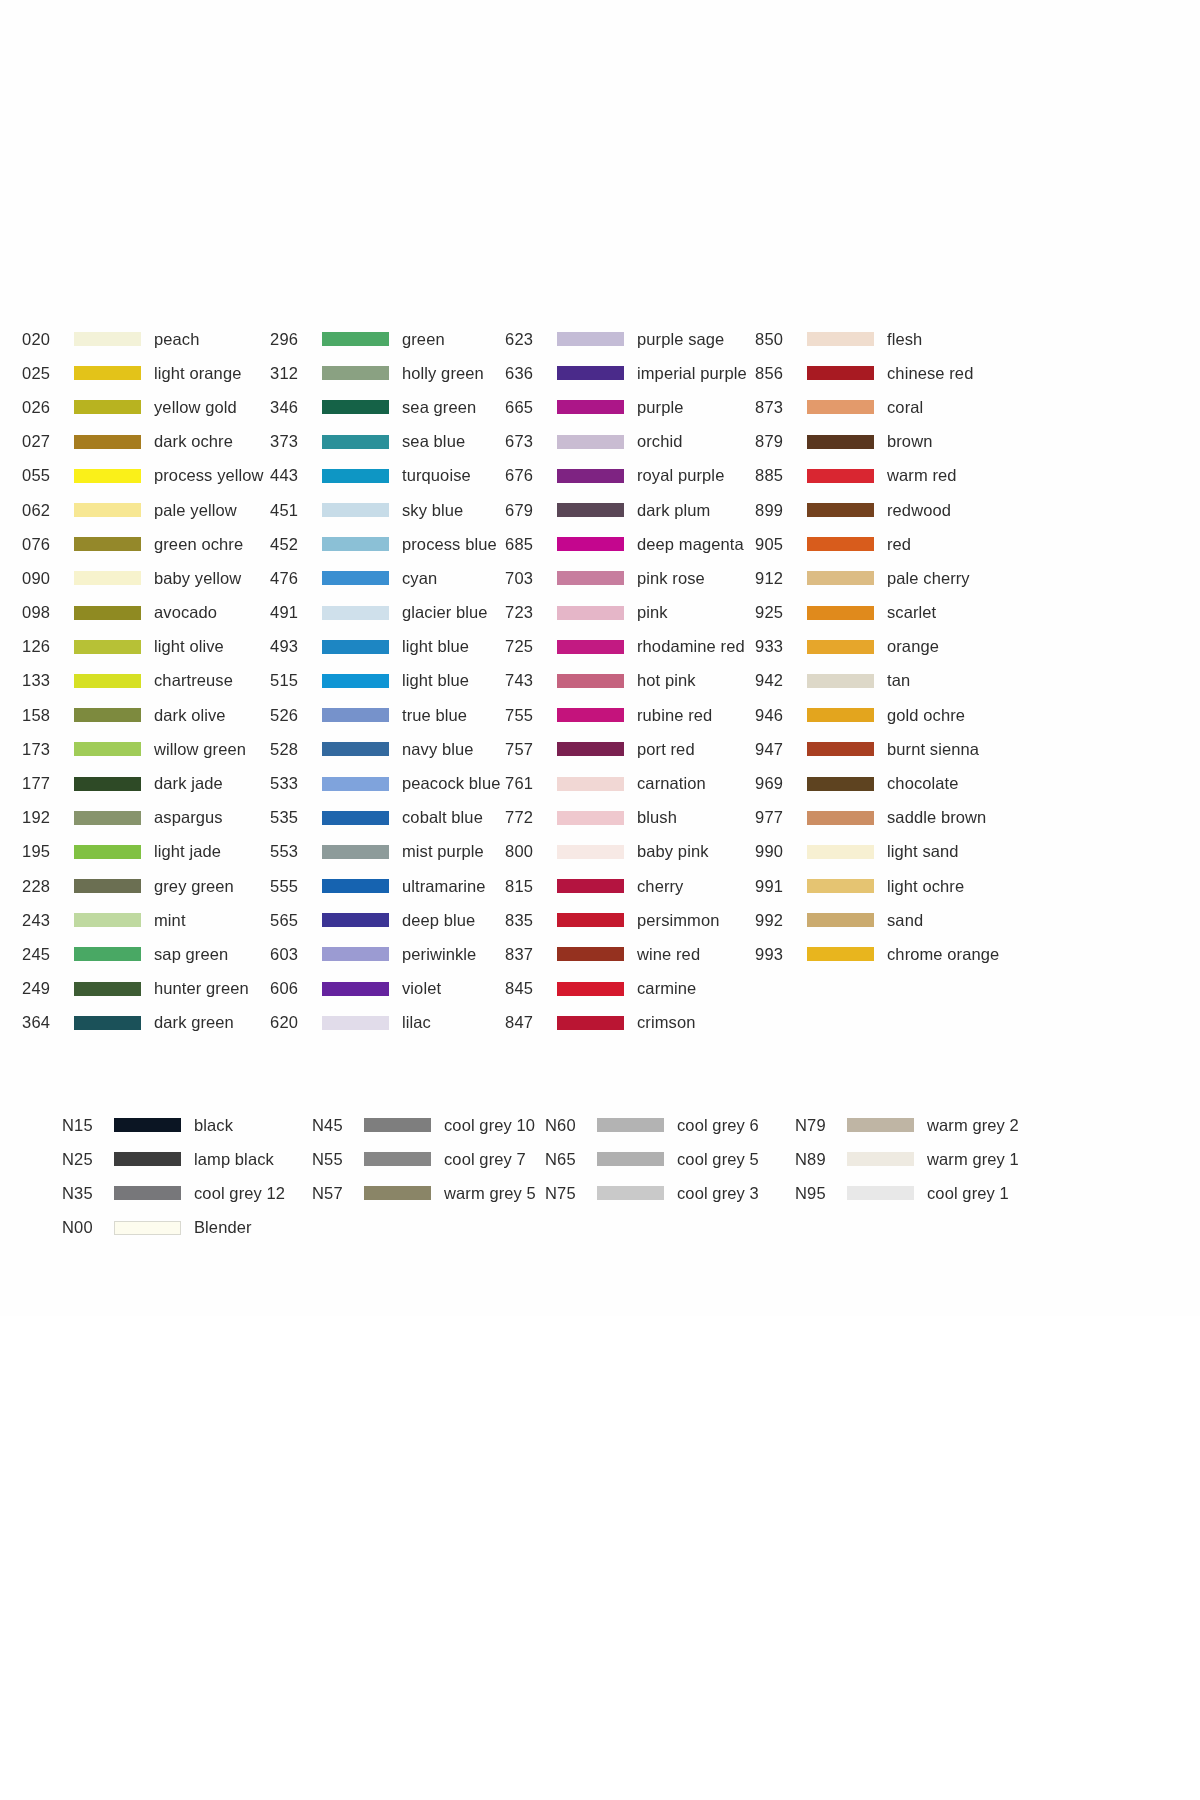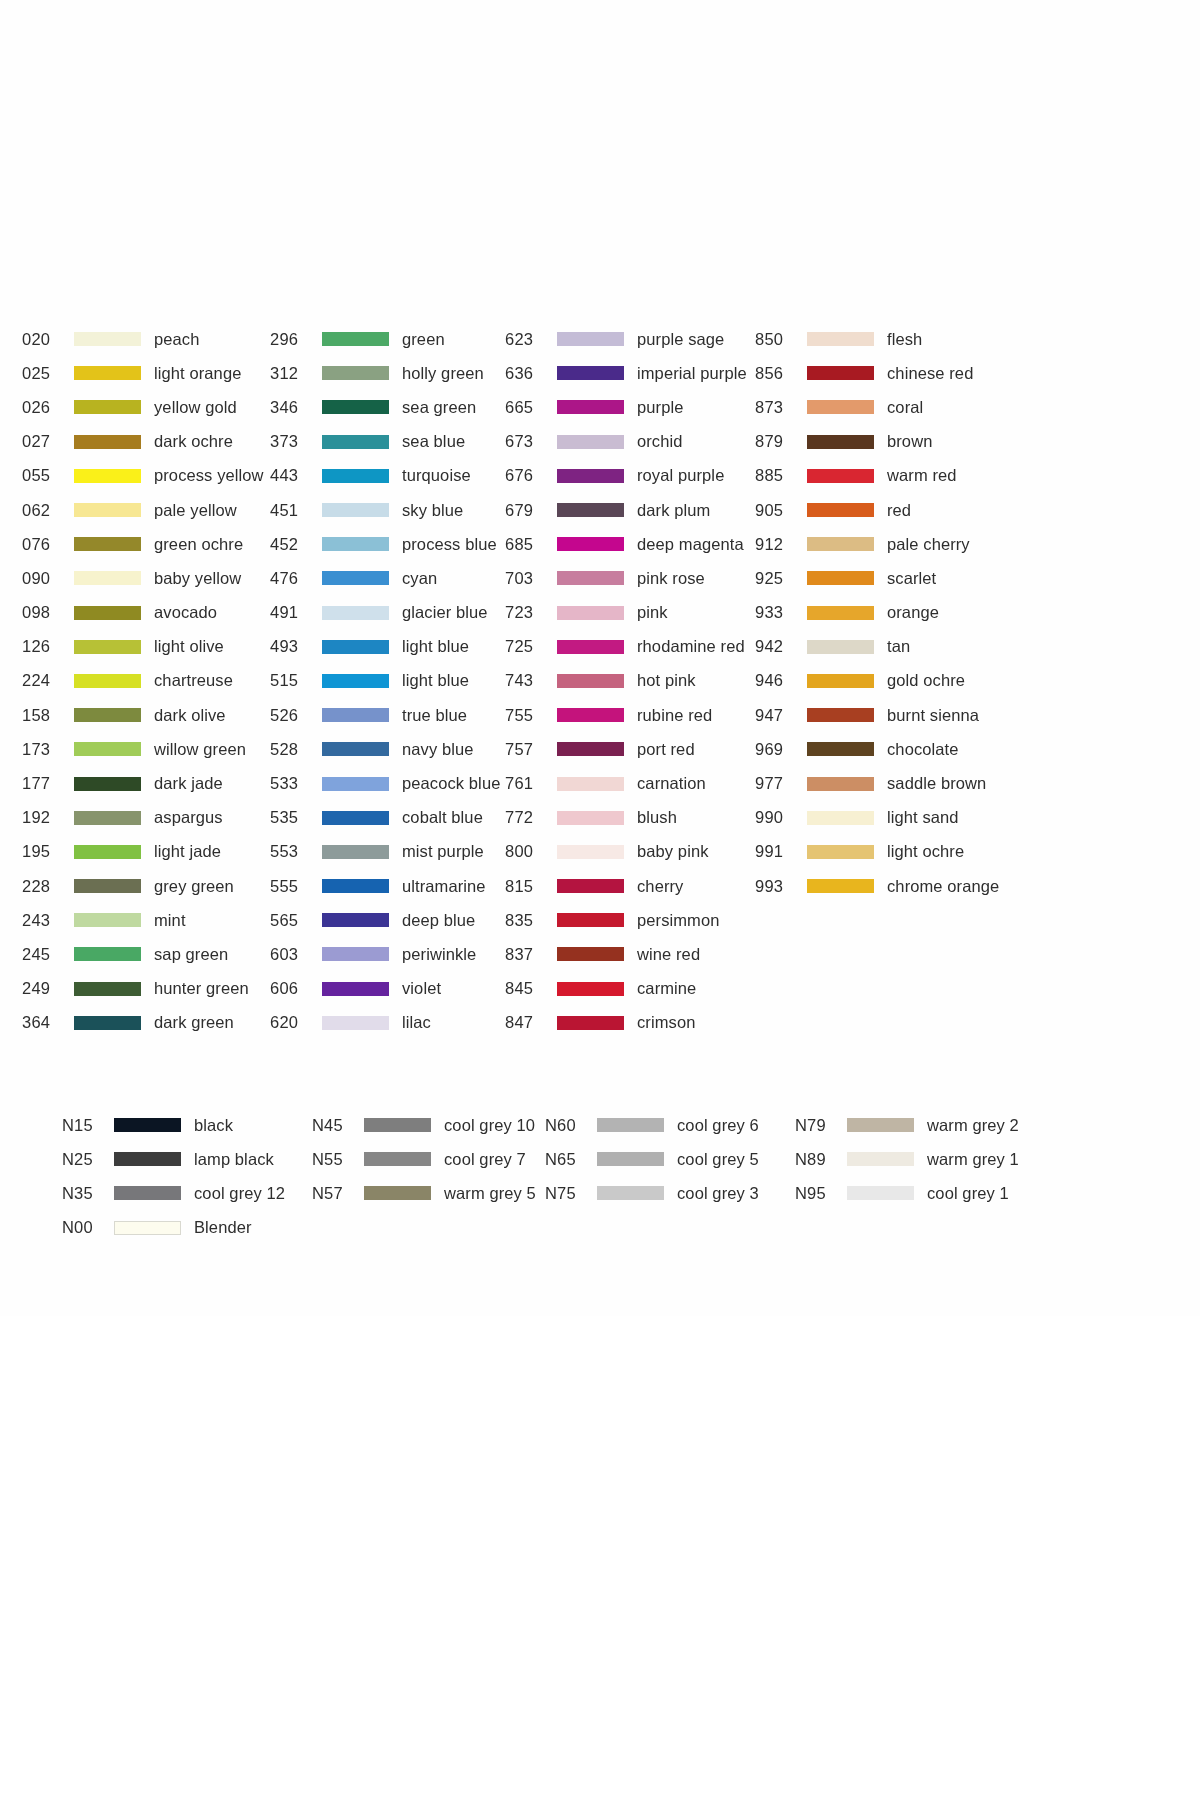--- a/index.html
+++ b/index.html
@@ -150,21 +150,21 @@
           <span class="code">098</span>
           <span class="chip" style="background: rgb(143, 138, 34);"></span>
           <span class="cname">avocado</span>
         </div>
         <div class="swatch-row">
           <span class="code">126</span>
           <span class="chip" style="background: rgb(183, 193, 54);"></span>
           <span class="cname">light olive</span>
         </div>
         <div class="swatch-row">
-          <span class="code">224</span>
+          <span class="code">133</span>
           <span class="chip" style="background: rgb(214, 224, 36);"></span>
           <span class="cname">chartreuse</span>
         </div>
         <div class="swatch-row">
           <span class="code">158</span>
           <span class="chip" style="background: rgb(125, 138, 62);"></span>
           <span class="cname">dark olive</span>
         </div>
         <div class="swatch-row">
           <span class="code">173</span>
@@ -446,20 +446,25 @@
           <span class="code">879</span>
           <span class="chip" style="background: rgb(89, 54, 31);"></span>
           <span class="cname">brown</span>
         </div>
         <div class="swatch-row">
           <span class="code">885</span>
           <span class="chip" style="background: rgb(217, 38, 49);"></span>
           <span class="cname">warm red</span>
         </div>
         <div class="swatch-row">
+          <span class="code">899</span>
+          <span class="chip" style="background: rgb(116, 66, 31);"></span>
+          <span class="cname">redwood</span>
+        </div>
+        <div class="swatch-row">
           <span class="code">905</span>
           <span class="chip" style="background: rgb(216, 92, 28);"></span>
           <span class="cname">red</span>
         </div>
         <div class="swatch-row">
           <span class="code">912</span>
           <span class="chip" style="background: rgb(220, 188, 132);"></span>
           <span class="cname">pale cherry</span>
         </div>
         <div class="swatch-row">
@@ -501,20 +506,25 @@
           <span class="code">990</span>
           <span class="chip" style="background: rgb(247, 240, 210);"></span>
           <span class="cname">light sand</span>
         </div>
         <div class="swatch-row">
           <span class="code">991</span>
           <span class="chip" style="background: rgb(229, 196, 114);"></span>
           <span class="cname">light ochre</span>
         </div>
         <div class="swatch-row">
+          <span class="code">992</span>
+          <span class="chip" style="background: rgb(203, 171, 111);"></span>
+          <span class="cname">sand</span>
+        </div>
+        <div class="swatch-row">
           <span class="code">993</span>
           <span class="chip" style="background: rgb(232, 181, 30);"></span>
           <span class="cname">chrome orange</span>
         </div>
       </div>
     </div>
 
   <div id="grey-grid">
       <div class="swatch-column">
         <div class="swatch-row">

